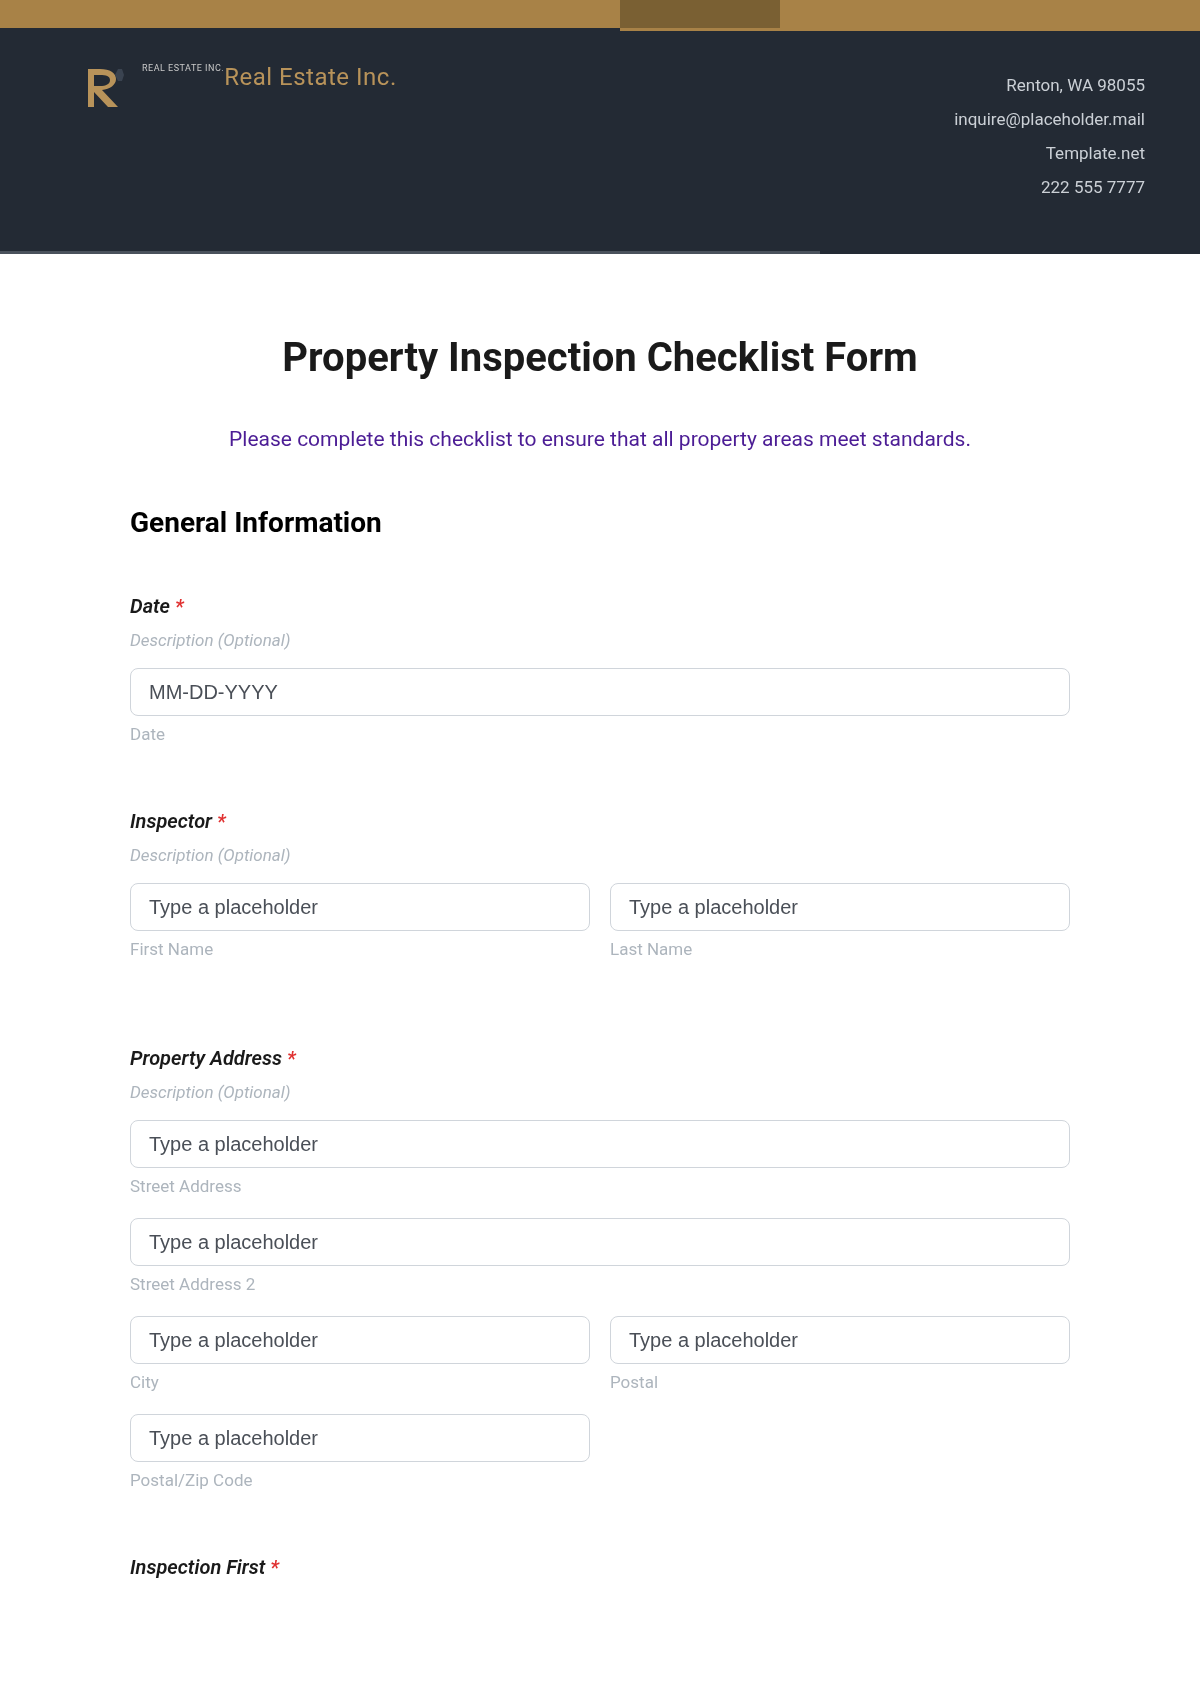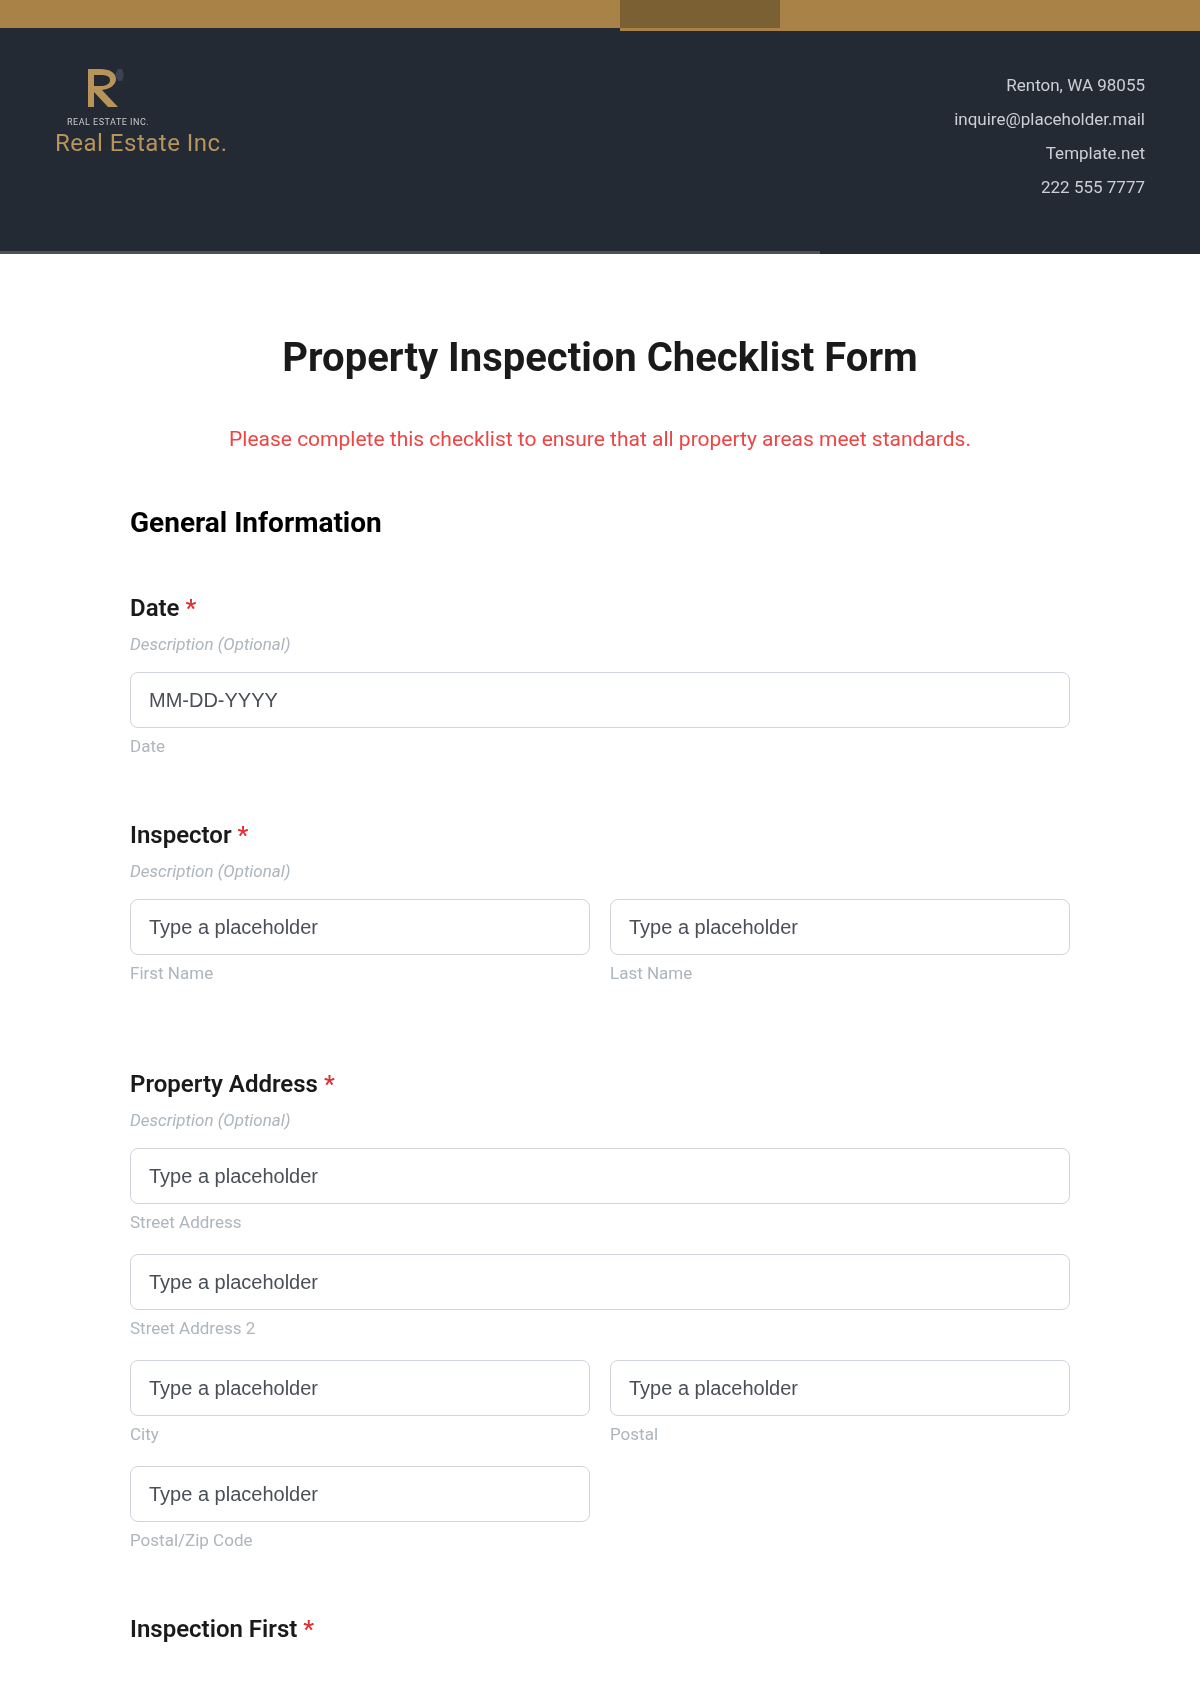--- a/index.html
+++ b/index.html
@@ -48,21 +48,21 @@
       content: '';
       position: absolute;
       bottom: 0;
       left: 0;
       width: 820px;
       height: 3px;
       background: #4a525c;
     }
     .logo-block {
       display: flex;
-      flex-direction: column;
+      flex-direction: row;
       align-items: flex-start;
     }
     .logo-icon {
       width: 50px;
       height: 50px;
       margin-left: 25px;
       margin-bottom: 4px;
     }
     .logo-subtext {
       font-size: 9px;
@@ -89,38 +89,39 @@
     }
     .form-title {
       font-size: 40px;
       font-weight: 700;
       color: #1a1a1a;
       text-align: center;
       margin-bottom: 46px;
     }
     .form-subtitle {
       font-size: 21px;
-      color: #ef4444;
+      color: #4c1d95;
       text-align: center;
       margin-bottom: 55px;
     }
     .section-title {
       font-size: 28px;
       font-weight: 700;
       color: #000000;
       margin-bottom: 55px;
     }
     .field-group {
       margin-bottom: 65px;
     }
     .field-label {
-      font-size: 24px;
+      font-size: 20px;
       font-weight: 600;
       color: #1a1a1a;
       margin-bottom: 12px;
+      font-style: italic;
     }
     .required {
       color: #e03131;
     }
     .field-description {
       font-size: 17px;
       font-style: italic;
       color: #adb5bd;
       margin-bottom: 18px;
     }
@@ -135,21 +136,21 @@
       gap: 20px;
     }
     .input-col {
       flex: 1;
     }
     .input-half {
       width: calc(50% - 10px);
     }
     input[type="text"] {
       width: 100%;
-      height: 56px;
+      height: 48px;
       border: 1px solid #d0d5db;
       border-radius: 8px;
       padding: 0 18px;
       font-size: 20px;
       color: #333;
       background: #fff;
     }
     input[type="text"]::placeholder {
       color: #4a4f57;
     }

